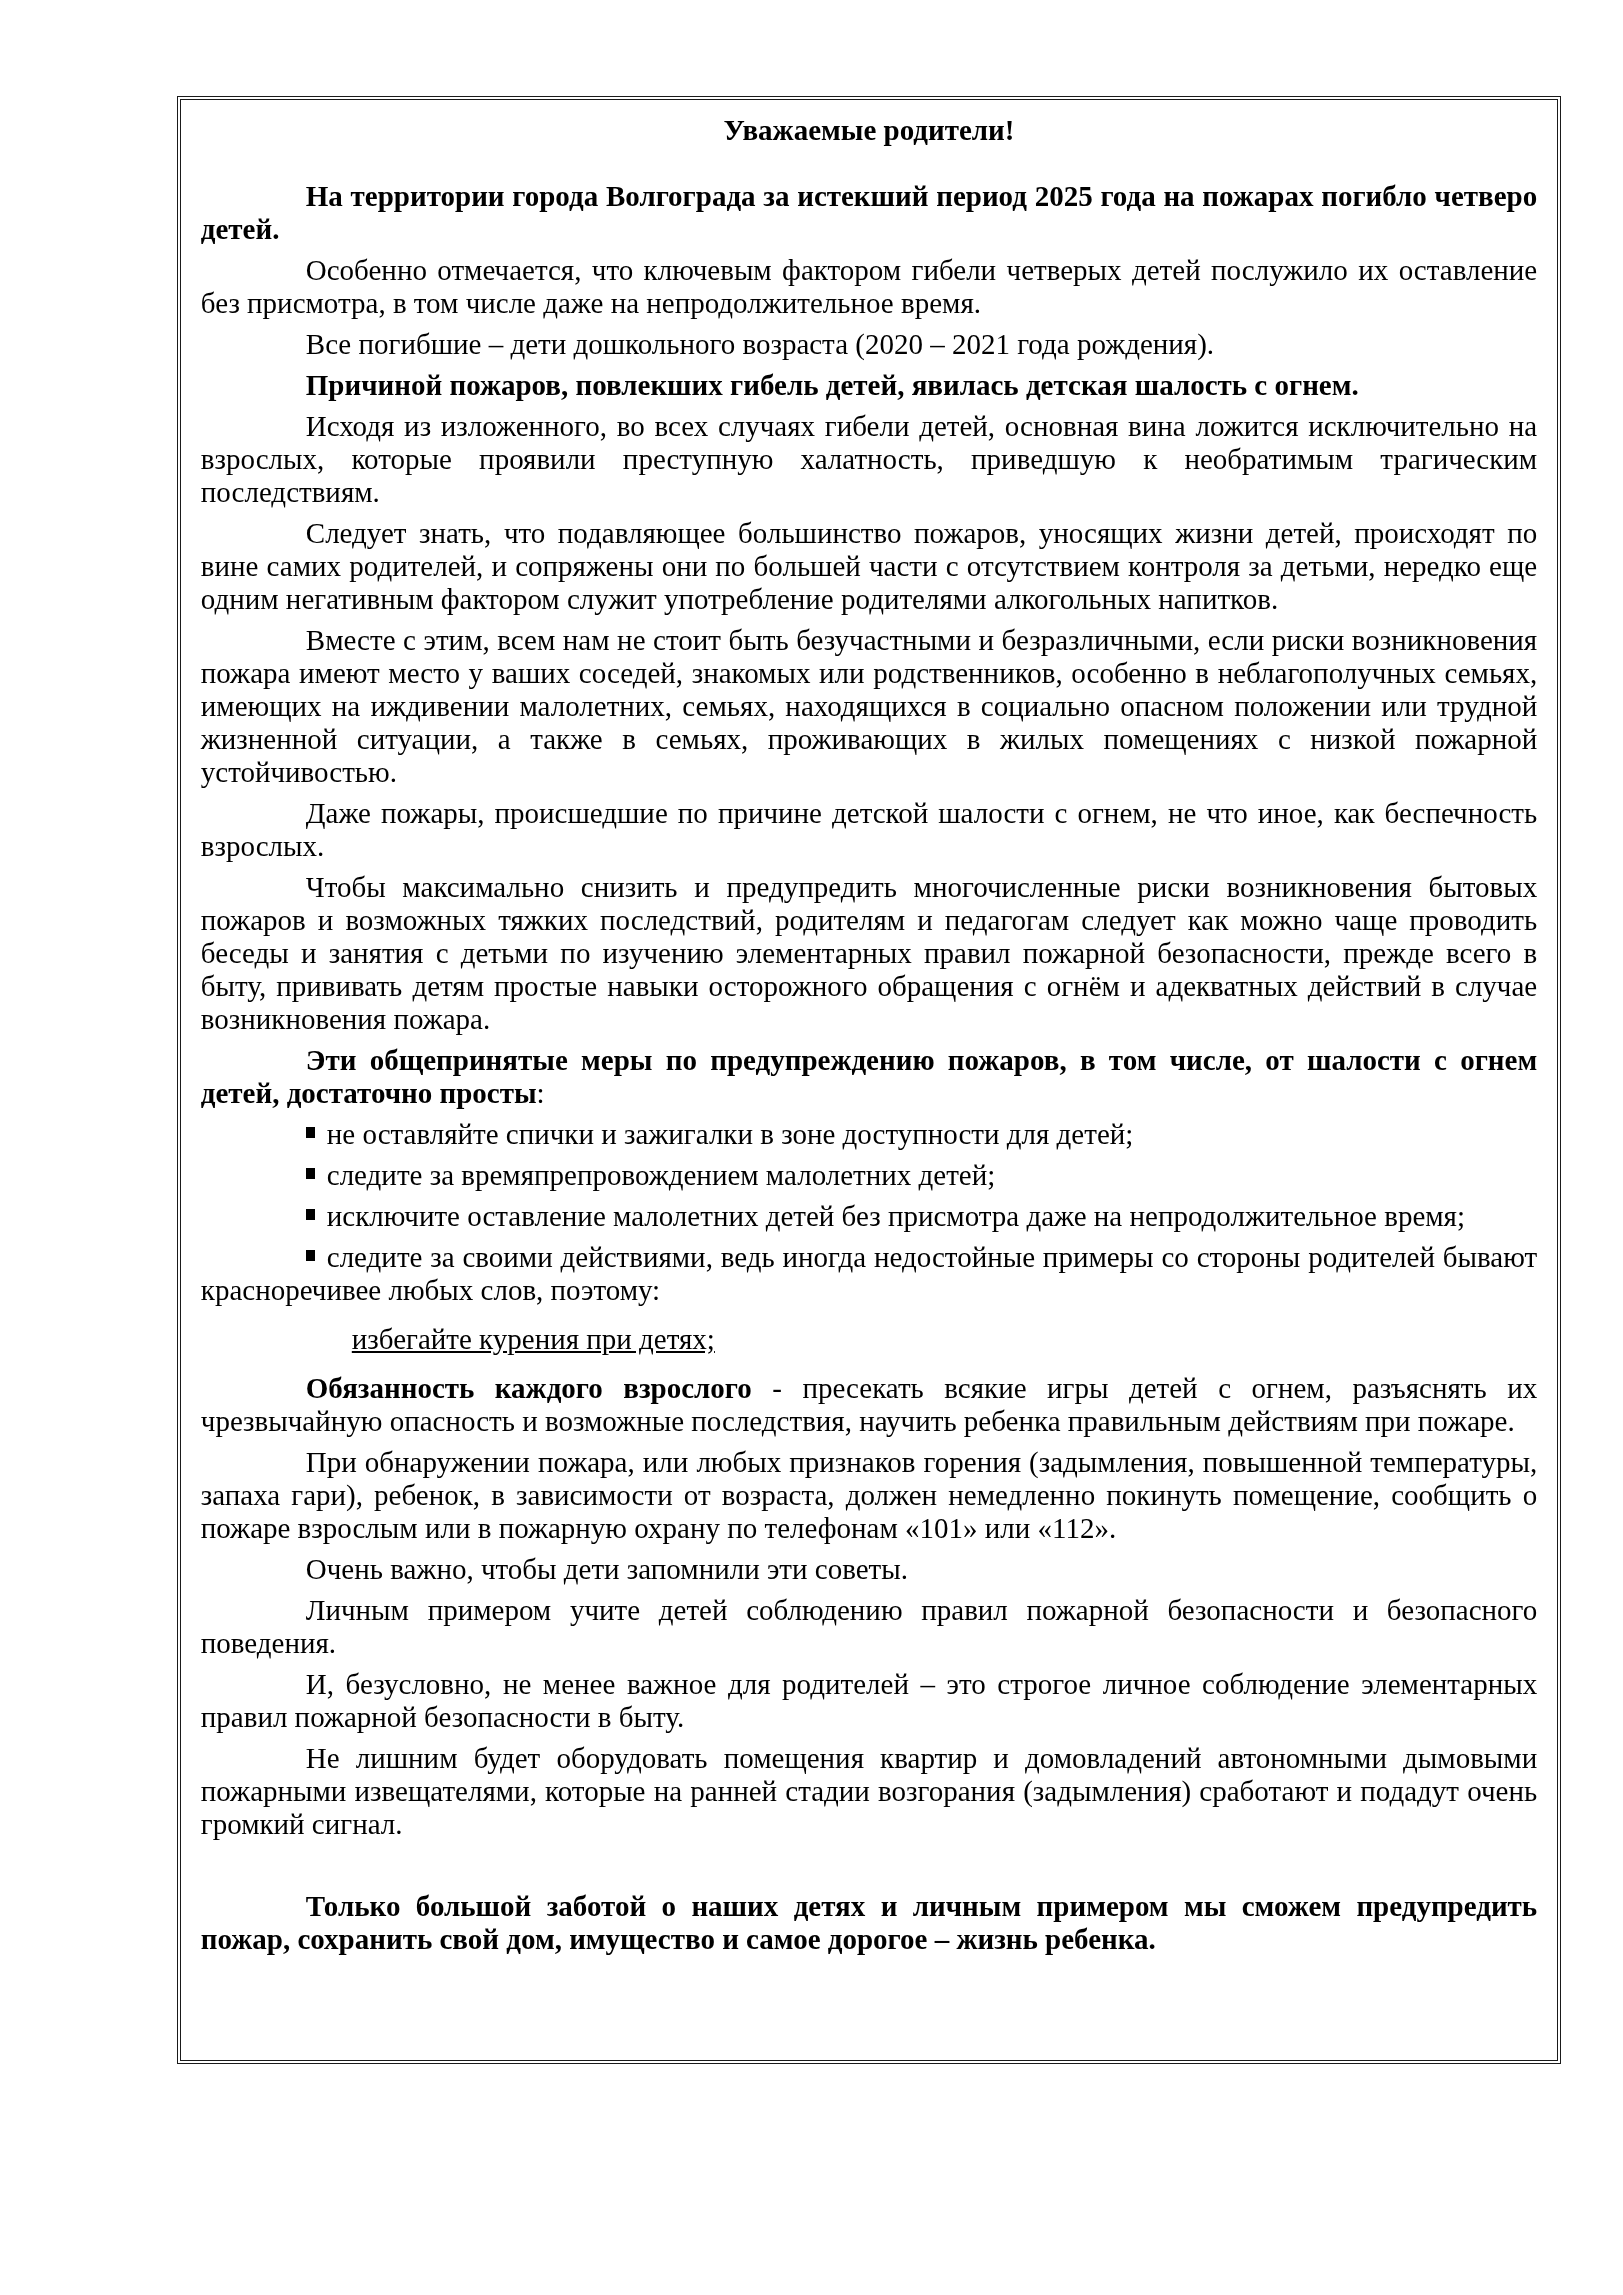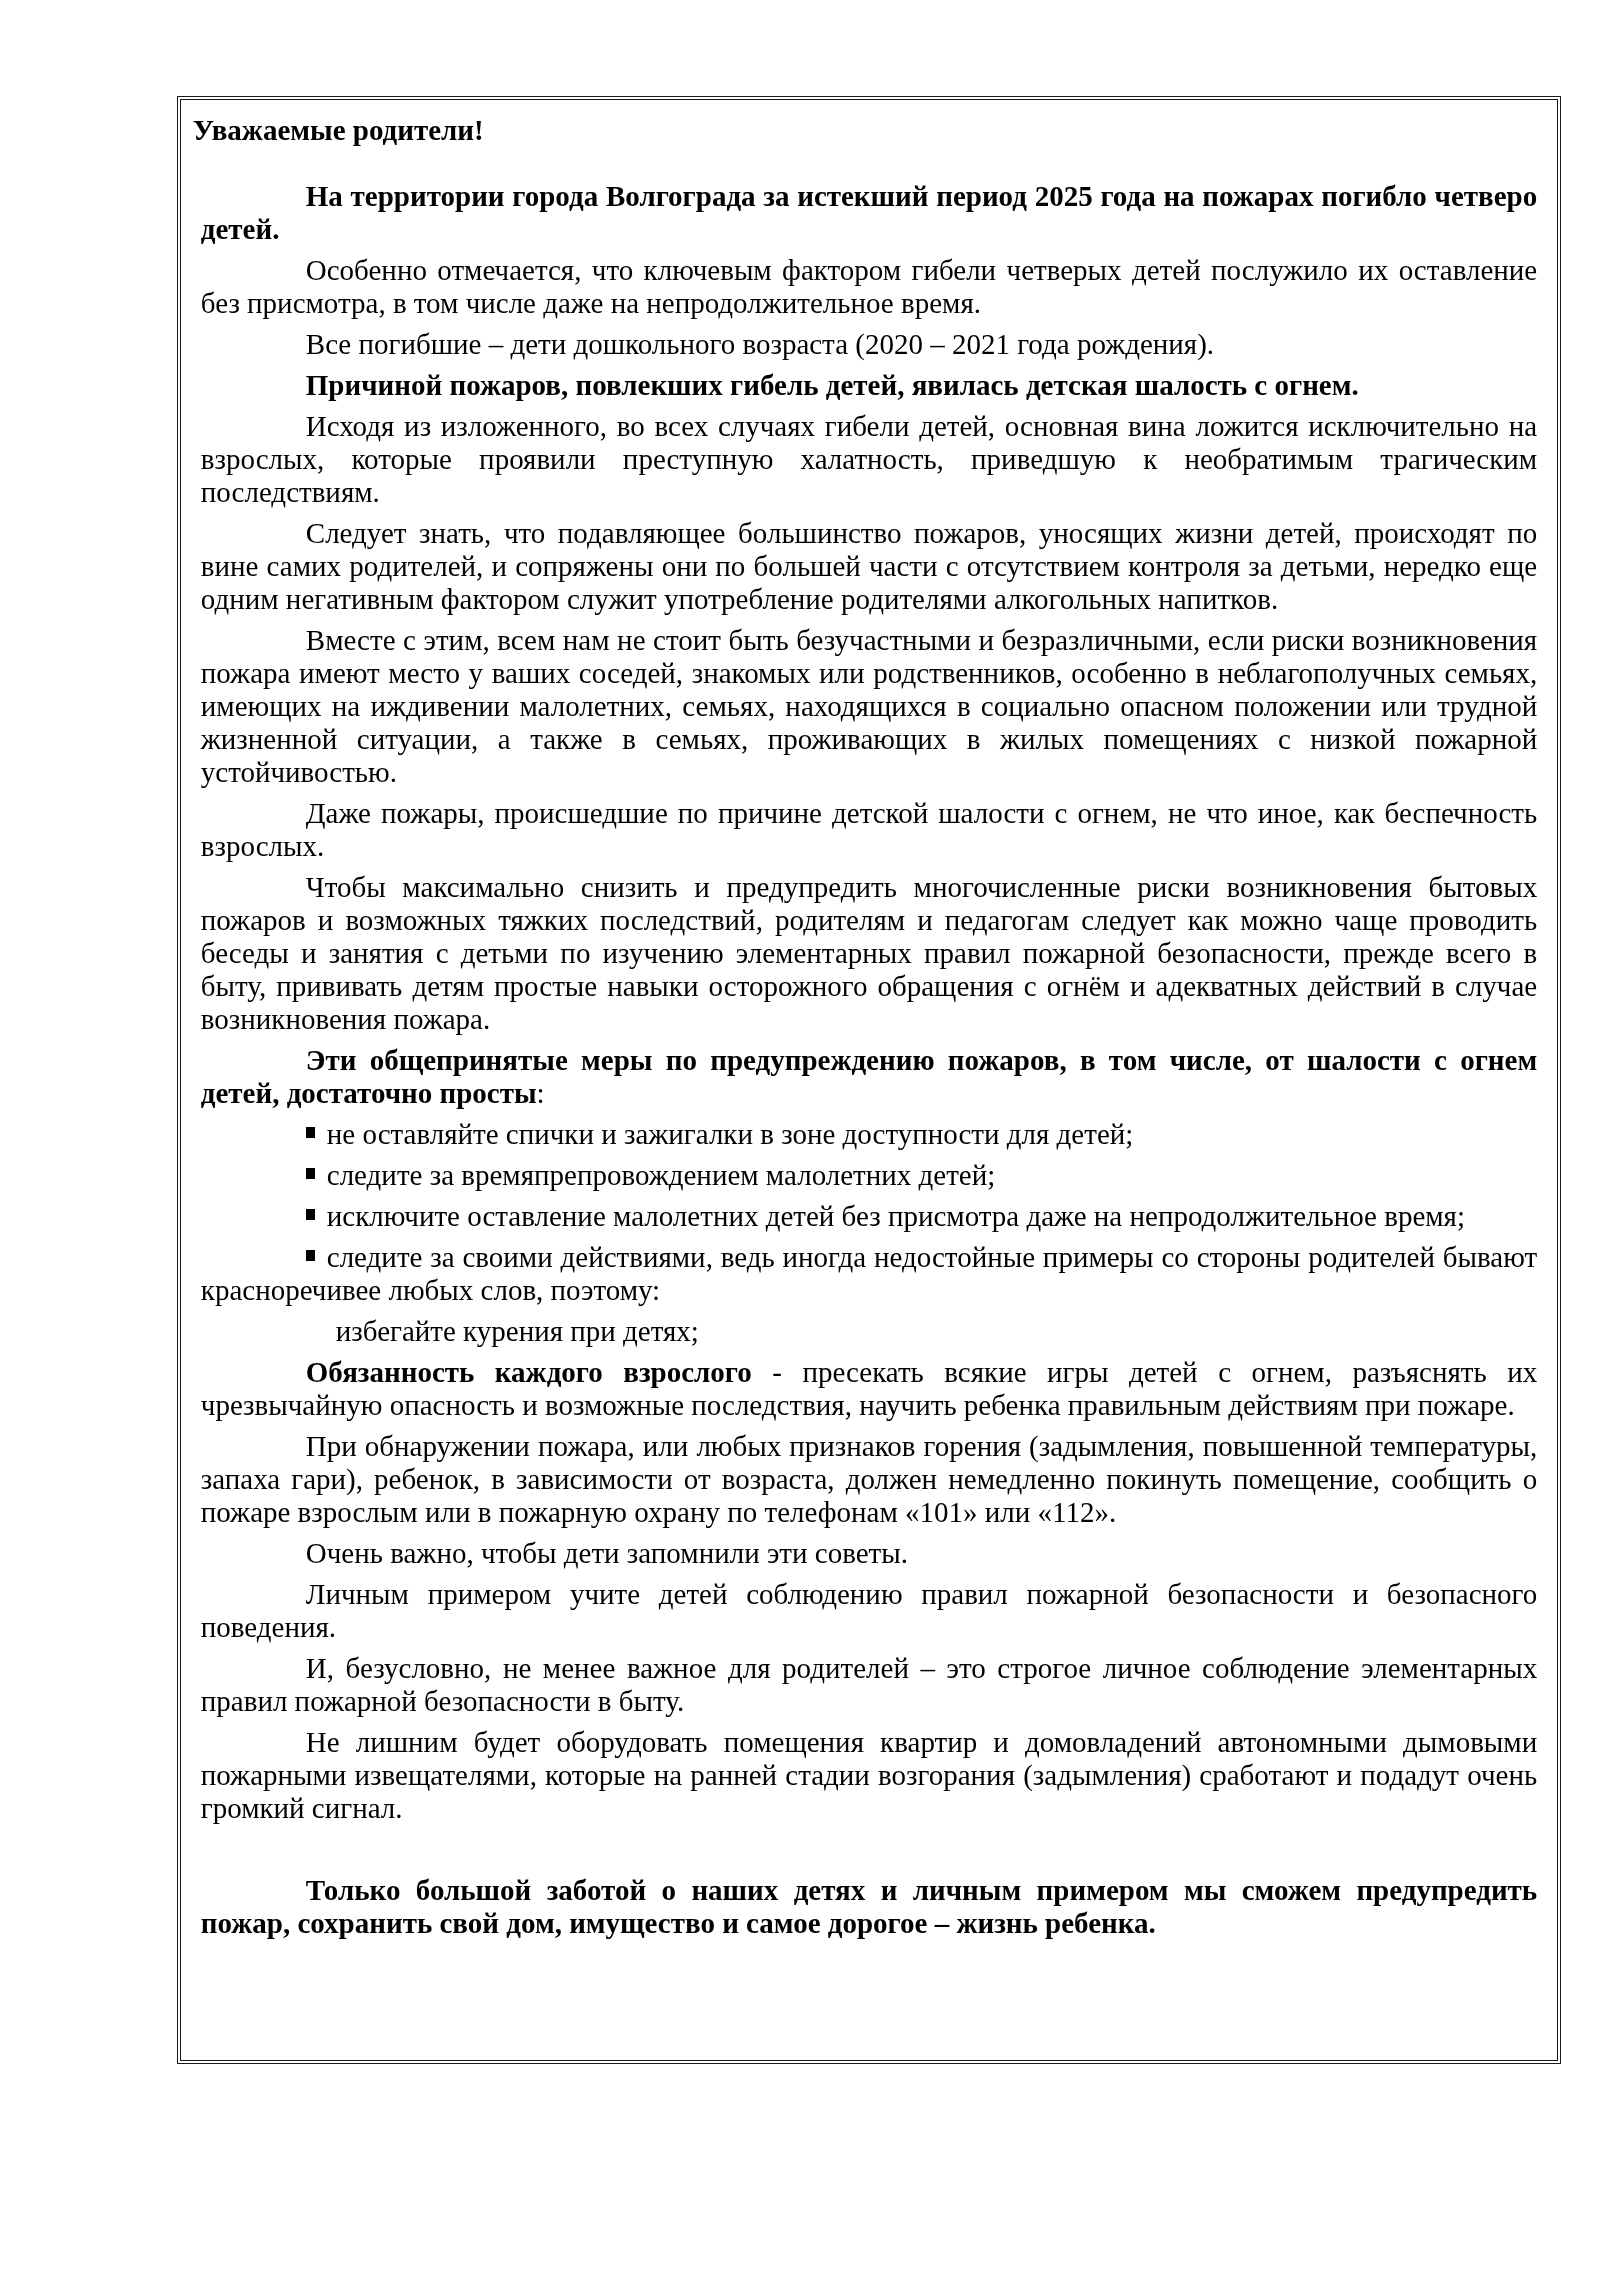--- a/index.html
+++ b/index.html
@@ -13,21 +13,21 @@
   }
   .frame-inner {
     position: absolute;
     left: 11.8px; right: 11.8px; top: 14.4px;
     font-family: "Liberation Serif", "DejaVu Serif", serif;
     font-size: 29px;
     line-height: 33px;
     color: #000;
   }
   .title {
-    text-align: left;
+    text-align: center;
     font-weight: bold;
     margin: 0 0 33px 0;
   }
   p {
     margin: 8px;
     text-align: justify;
     text-indent: 105px;
   }
   .b { font-weight: bold; }
   .bullet {
@@ -37,23 +37,24 @@
   }
   .bullet .mark {
     display: inline-block;
     width: 9.2px; height: 10.5px;
     background: #000;
     vertical-align: 6.5px;
     margin-right: 11.8px;
     text-indent: 0;
   }
   .sub {
-    margin: 0;
+    margin: 16px;
     padding-left: 143px;
     text-indent: 0;
+    text-decoration: underline;
   }
   .gap { height: 33px; }
 </style>
 </head>
 <body>
 
 <div class="frame">
   <div class="frame-inner">
 
     <div class="title">Уважаемые родители!</div>

